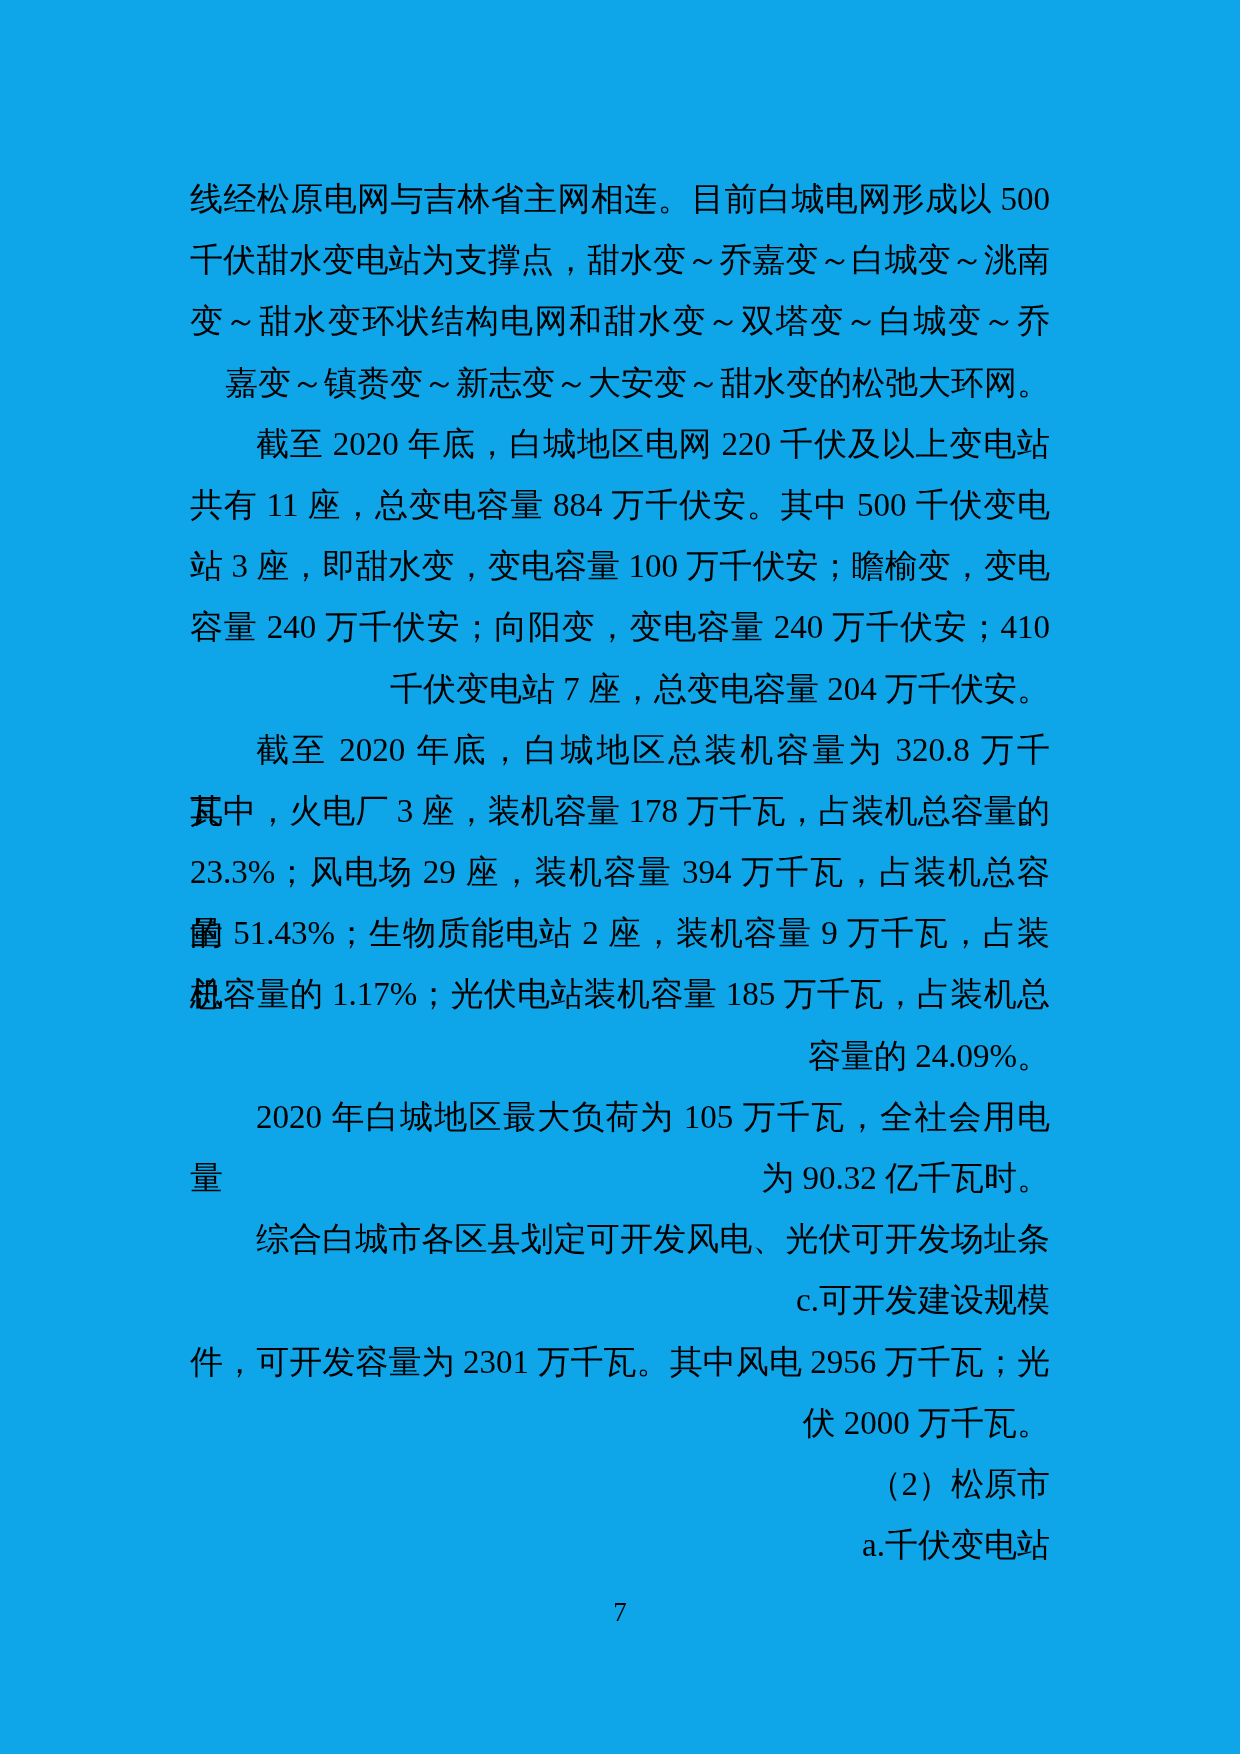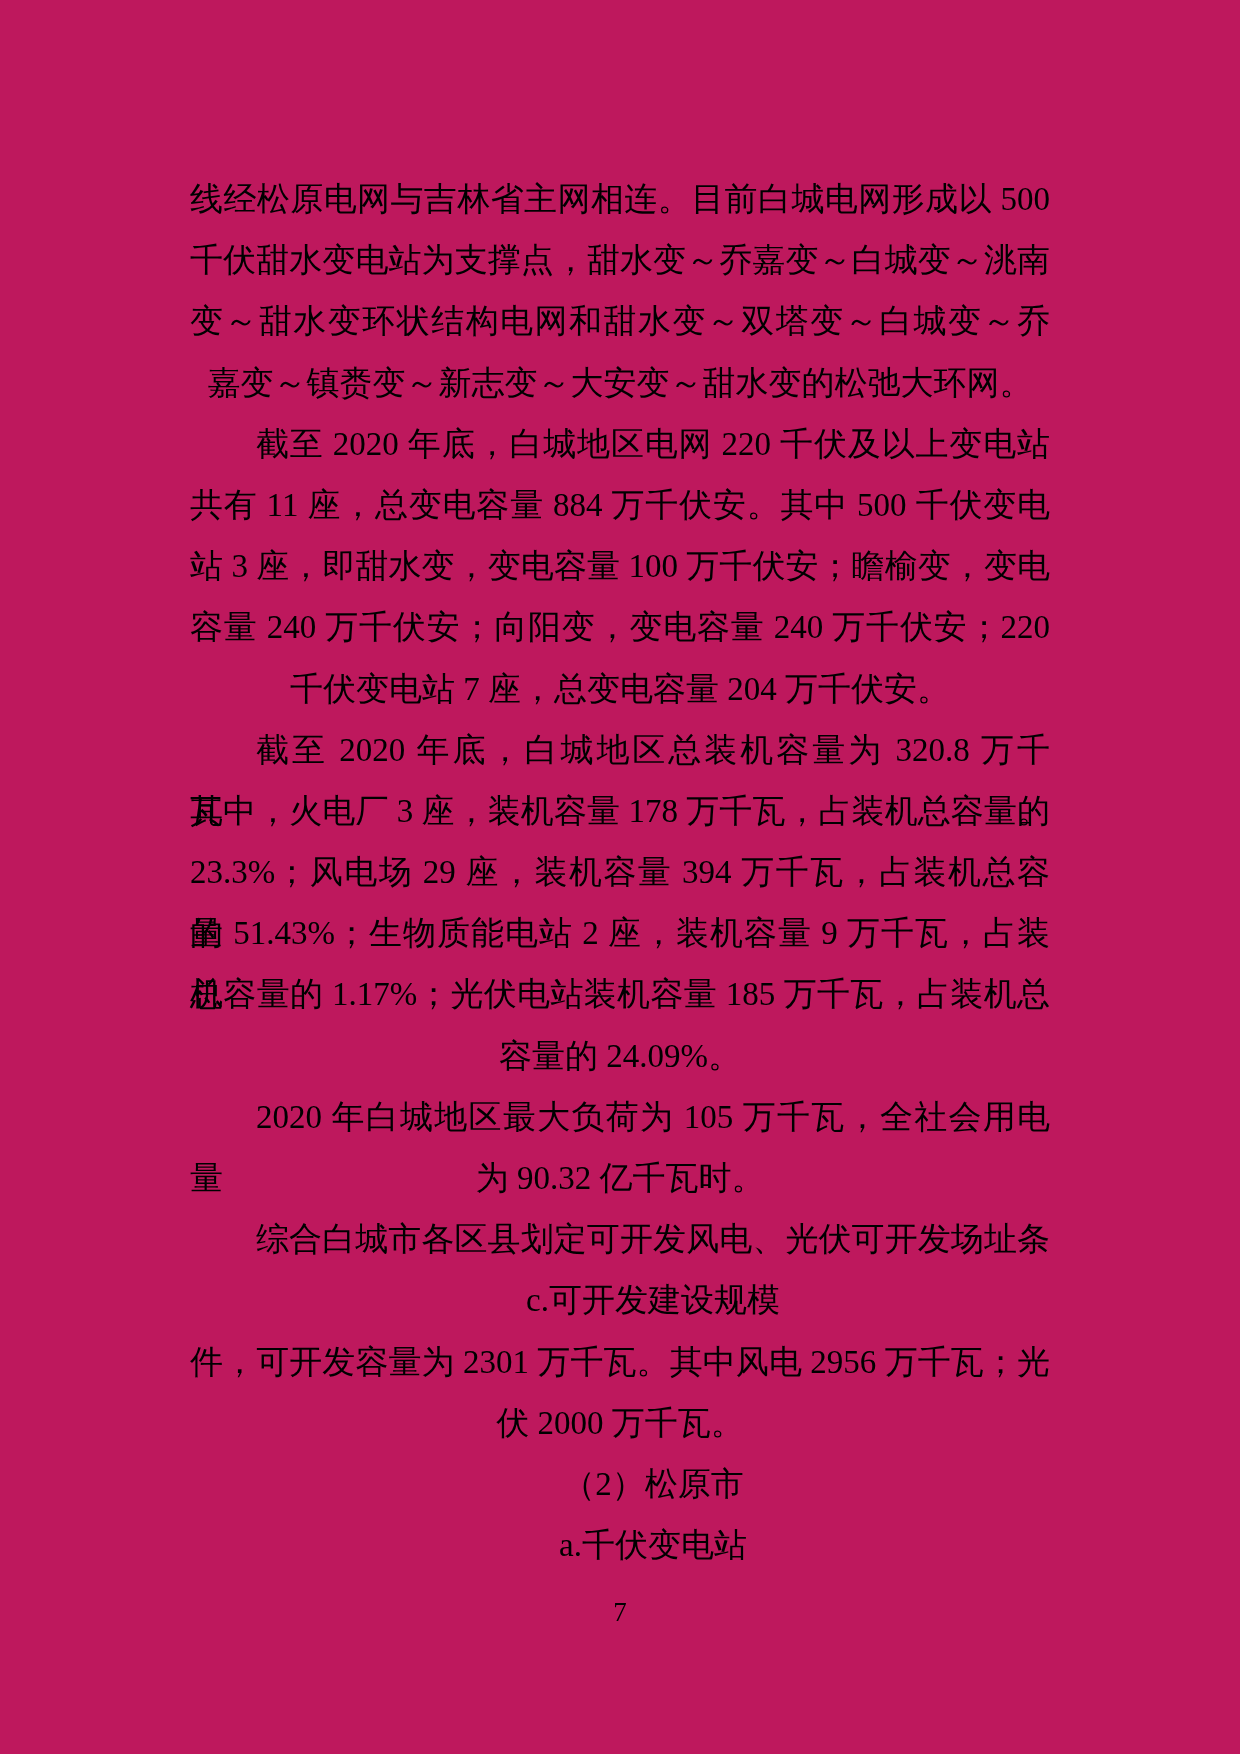--- a/index.html
+++ b/index.html
@@ -13,34 +13,34 @@
     position: relative;
     font-family: "Liberation Serif", "DejaVu Serif", serif;
     color: #000000;
   }
   .page {
     position: absolute;
     left: 0;
     top: 0;
     width: 1240px;
     height: 1754px;
-    background: #be185d;
+    background: #0ea5e9;
     overflow: hidden;
   }
   .content {
     position: absolute;
     left: 190px;
     top: 169px;
     width: 860px;
   }
   .line {
     font-size: 33px;
     line-height: 61.2px;
     height: 61.2px;
-    text-align: center;
+    text-align: right;
     white-space: normal;
     color: #000000;
   }
   .line.fill {
     text-align: justify;
     text-align-last: justify;
   }
   .line.indent {
     text-indent: 66px;
   }
@@ -60,21 +60,21 @@
 
 <div class="page">
   <div class="content">
       <div class="line fill">线经松原电网与吉林省主网相连。目前白城电网形成以 500</div>
       <div class="line fill">千伏甜水变电站为支撑点，甜水变～乔嘉变～白城变～洮南</div>
       <div class="line fill">变～甜水变环状结构电网和甜水变～双塔变～白城变～乔</div>
       <div class="line">嘉变～镇赉变～新志变～大安变～甜水变的松弛大环网。</div>
       <div class="line fill indent">截至 2020 年底，白城地区电网 220 千伏及以上变电站</div>
       <div class="line fill">共有 11 座，总变电容量 884 万千伏安。其中 500 千伏变电</div>
       <div class="line fill">站 3 座，即甜水变，变电容量 100 万千伏安；瞻榆变，变电</div>
-      <div class="line fill">容量 240 万千伏安；向阳变，变电容量 240 万千伏安；220</div>
+      <div class="line fill">容量 240 万千伏安；向阳变，变电容量 240 万千伏安；410</div>
       <div class="line">千伏变电站 7 座，总变电容量 204 万千伏安。</div>
       <div class="line fill indent">截至 2020 年底，白城地区总装机容量为 320.8 万千瓦。</div>
       <div class="line fill">其中，火电厂 3 座，装机容量 178 万千瓦，占装机总容量的</div>
       <div class="line fill">23.3%；风电场 29 座，装机容量 394 万千瓦，占装机总容量</div>
       <div class="line fill">的 51.43%；生物质能电站 2 座，装机容量 9 万千瓦，占装机</div>
       <div class="line fill">总容量的 1.17%；光伏电站装机容量 185 万千瓦，占装机总</div>
       <div class="line">容量的 24.09%。</div>
       <div class="line fill indent">2020 年白城地区最大负荷为 105 万千瓦，全社会用电量</div>
       <div class="line">为 90.32 亿千瓦时。</div>
       <div class="line fill indent">综合白城市各区县划定可开发风电、光伏可开发场址条</div>

